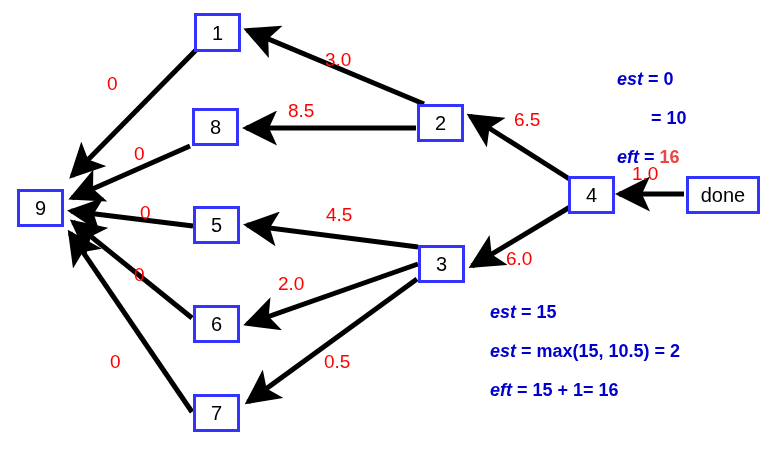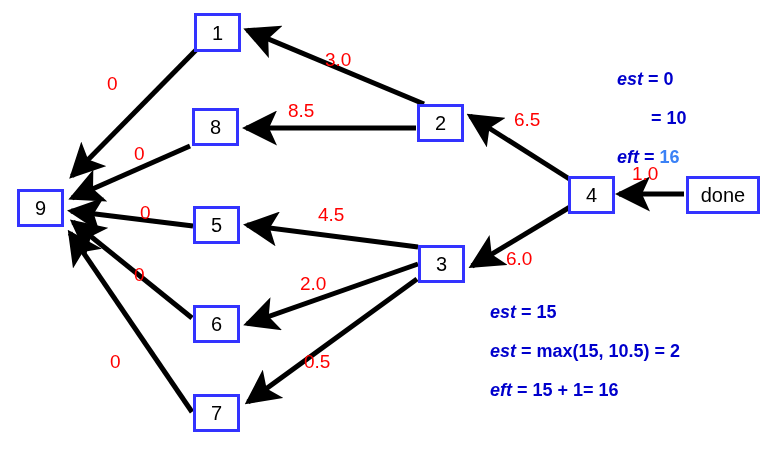--- a/index.html
+++ b/index.html
@@ -57,21 +57,21 @@
     white-space: nowrap;
     font-weight: bold;
     z-index: 6;
   }
   .annot .row { display: block; margin-top: 15px; }
   .annot .kw {
     font-style: italic;
     font-weight: bold;
   }
   .annot .val { font-weight: bold; }
-  .annot .red { color: #3b82f6; font-weight: bold; }
+  .annot .red { color: #ef4444; font-weight: bold; }
   .annot .row.indent { padding-left: 34px; }
 </style>
 </head>
 <body>
 
 <div id="canvas">
 
   <svg id="edges" viewBox="0 0 769 452" width="769" height="452" xmlns="http://www.w3.org/2000/svg">
     <defs>
       <marker id="ah" markerWidth="7" markerHeight="7" refX="6.2" refY="3.5" orient="auto" markerUnits="strokeWidth">
@@ -153,25 +153,25 @@
   <div class="edge-label" style="left:140px; top:203px;">0</div>
 
   <div class="edge-label" style="left:134px; top:265px;">0</div>
 
   <div class="edge-label" style="left:110px; top:352px;">0</div>
 
   <div class="edge-label" style="left:325px; top:50px;">3.0</div>
 
   <div class="edge-label" style="left:288px; top:101px;text-align:right;">8.5</div>
 
-  <div class="edge-label" style="left:318px; top:205px;">4.5</div>
+  <div class="edge-label" style="left:326px; top:205px;">4.5</div>
 
-  <div class="edge-label" style="left:300px; top:274px;">2.0</div>
+  <div class="edge-label" style="left:278px; top:274px;">2.0</div>
 
-  <div class="edge-label" style="left:304px; top:352px;">0.5</div>
+  <div class="edge-label" style="left:324px; top:352px;">0.5</div>
 
   <div class="edge-label" style="left:506px; top:110px;margin-left:8px;">6.5</div>
 
   <div class="edge-label" style="left:506px; top:249px;text-align:center;">6.0</div>
 
   <div class="edge-label" style="left:623px; top:164px;margin-left:9px;">1.0</div>
 
   <div class="annot" style="left:617px; top:53px;">
     <span class="row"><span class="kw">est</span><span class="val"> = 0</span></span>
     <span class="row indent"><span class="val">= 10</span></span>

